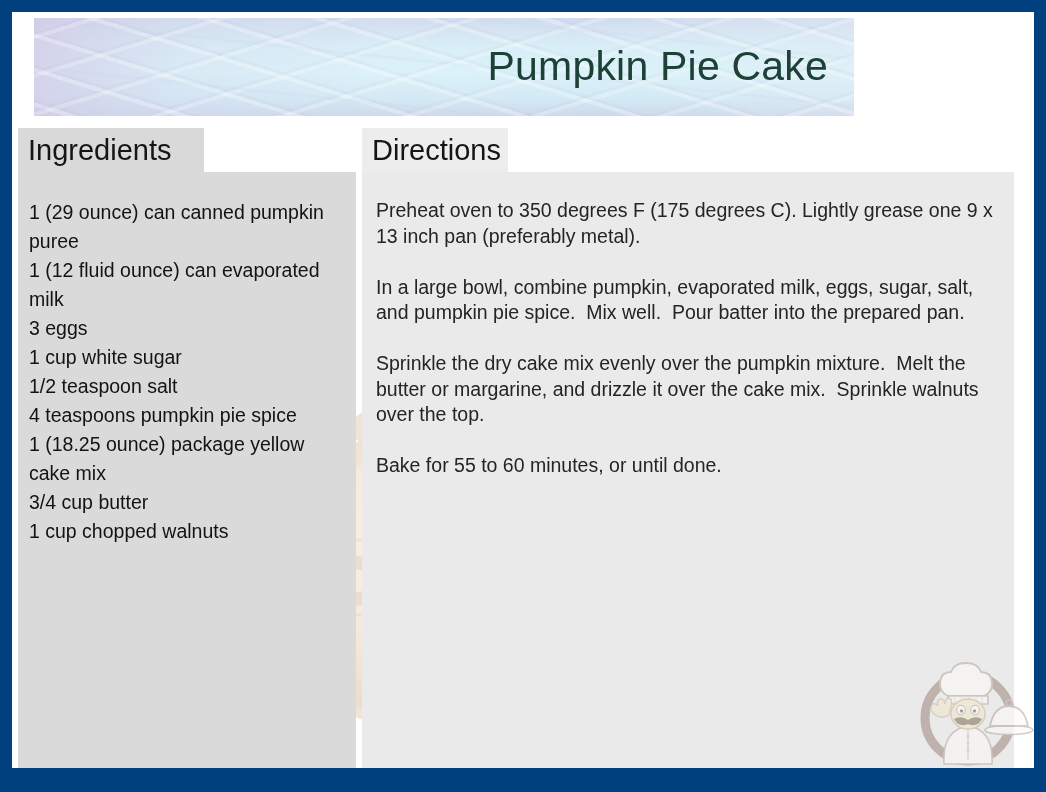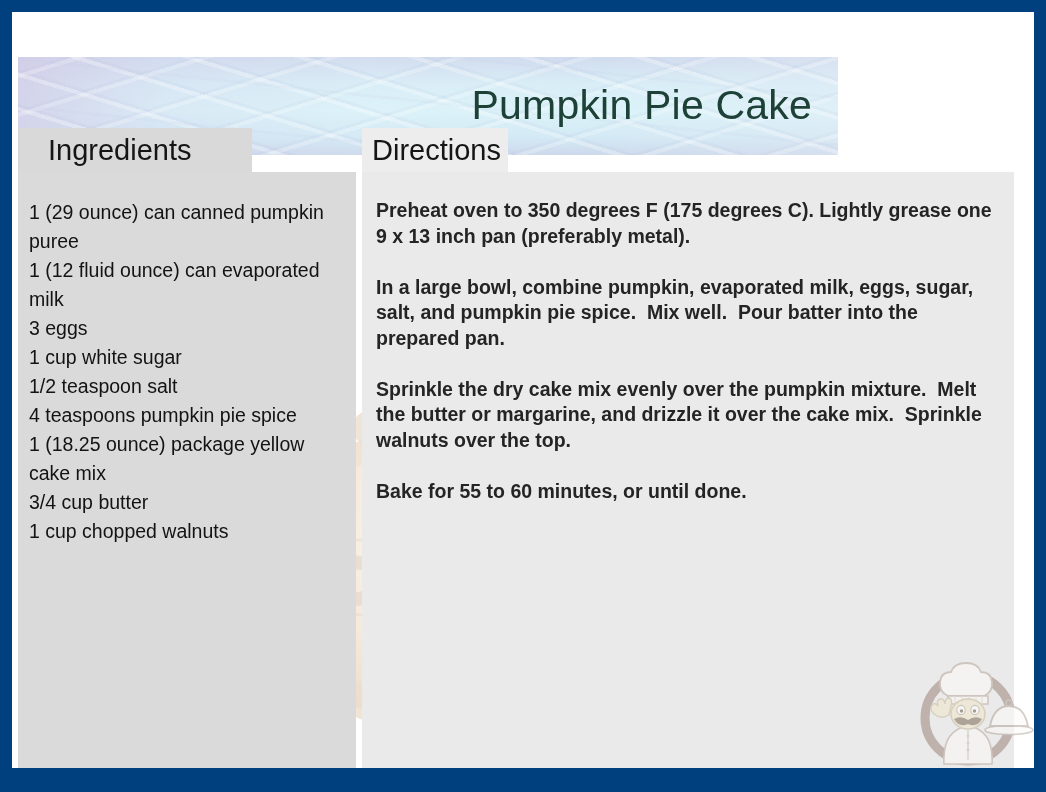--- a/index.html
+++ b/index.html
@@ -24,34 +24,33 @@
     left: 12px;
     top: 12px;
     width: 1022px;
     height: 756px;
     background: #ffffff;
     overflow: hidden;
   }
   
   #header-banner {
     position: absolute;
-    left: 6px;
+    left: 22px;
     top: 6px;
     width: 820px;
     height: 98px;
     background:
       linear-gradient(96deg,
         rgba(210,206,232,0.85) 0%,
         rgba(214,226,242,0.55) 18%,
         rgba(218,240,248,0.35) 42%,
         rgba(214,241,248,0.30) 70%,
         rgba(224,237,246,0.55) 100%),
       linear-gradient(180deg, #cfd3ea 0%, #d9ecf6 28%, #ddf3f9 55%, #d2e6f3 82%, #c9cfe6 100%);
     overflow: hidden;
-    margin-top: 39px;
   }
   .hatch {
     position: absolute;
     inset: -40px;
     opacity: 0.5;
   }
   .hatch.a {
     background: repeating-linear-gradient(
       17deg,
       rgba(255,255,255,0) 0px,
@@ -115,23 +114,22 @@
     line-height: 1;
   }
   .column-body {
     position: absolute;
     overflow: hidden;
   }
   
   #ingredients-tab {
     left: 6px;
     top: 116px;
-    width: 214px;
+    width: 186px;
     background: #d9d9d9;
-    padding-left: 20px;
   }
   #ingredients-body {
     left: 6px;
     top: 160px;
     width: 338px;
     height: 596px;
     background: #dadada;
     padding: 26px 14px 0 11px;
     box-sizing: border-box;
   }
@@ -149,21 +147,20 @@
     background: #ededed;
   }
   #directions-body {
     left: 350px;
     top: 160px;
     width: 652px;
     height: 596px;
     background: #eaeaea;
     padding: 26px 16px 0 14px;
     box-sizing: border-box;
-    font-weight: bold;
   }
   #directions-text {
     font-size: 19.5px;
     line-height: 25.5px;
     color: #242424;
     white-space: pre-wrap;
   }
   
   #chef-logo {
     position: absolute;

